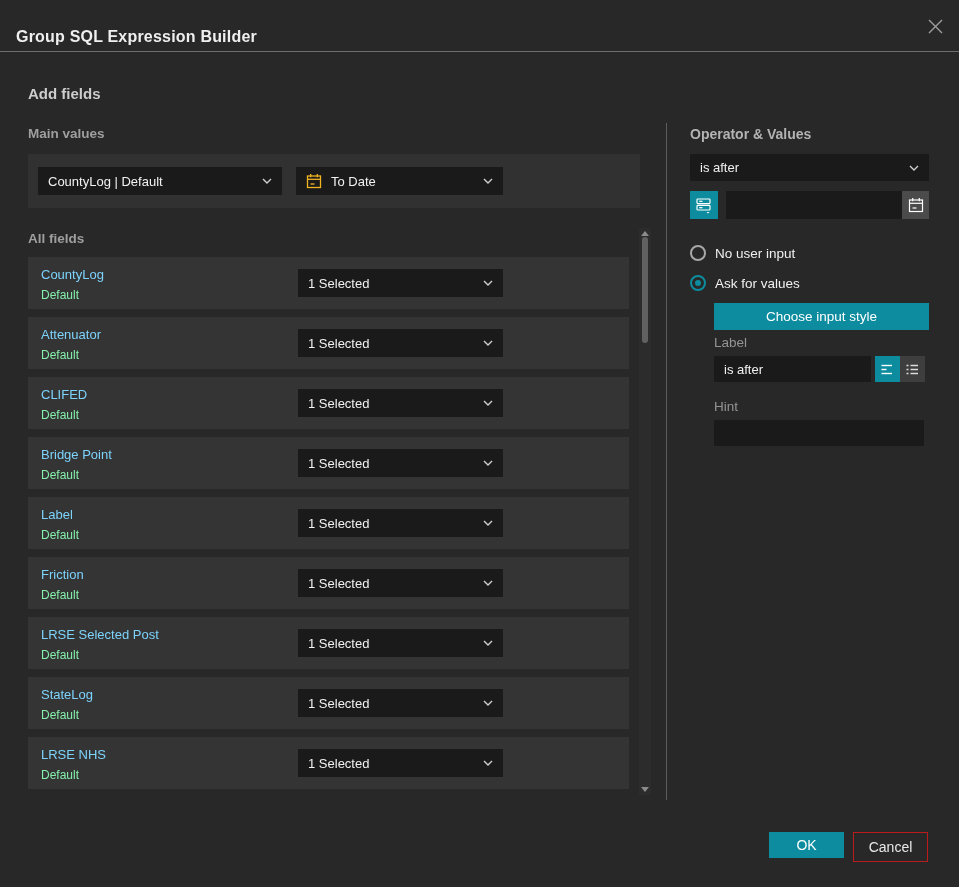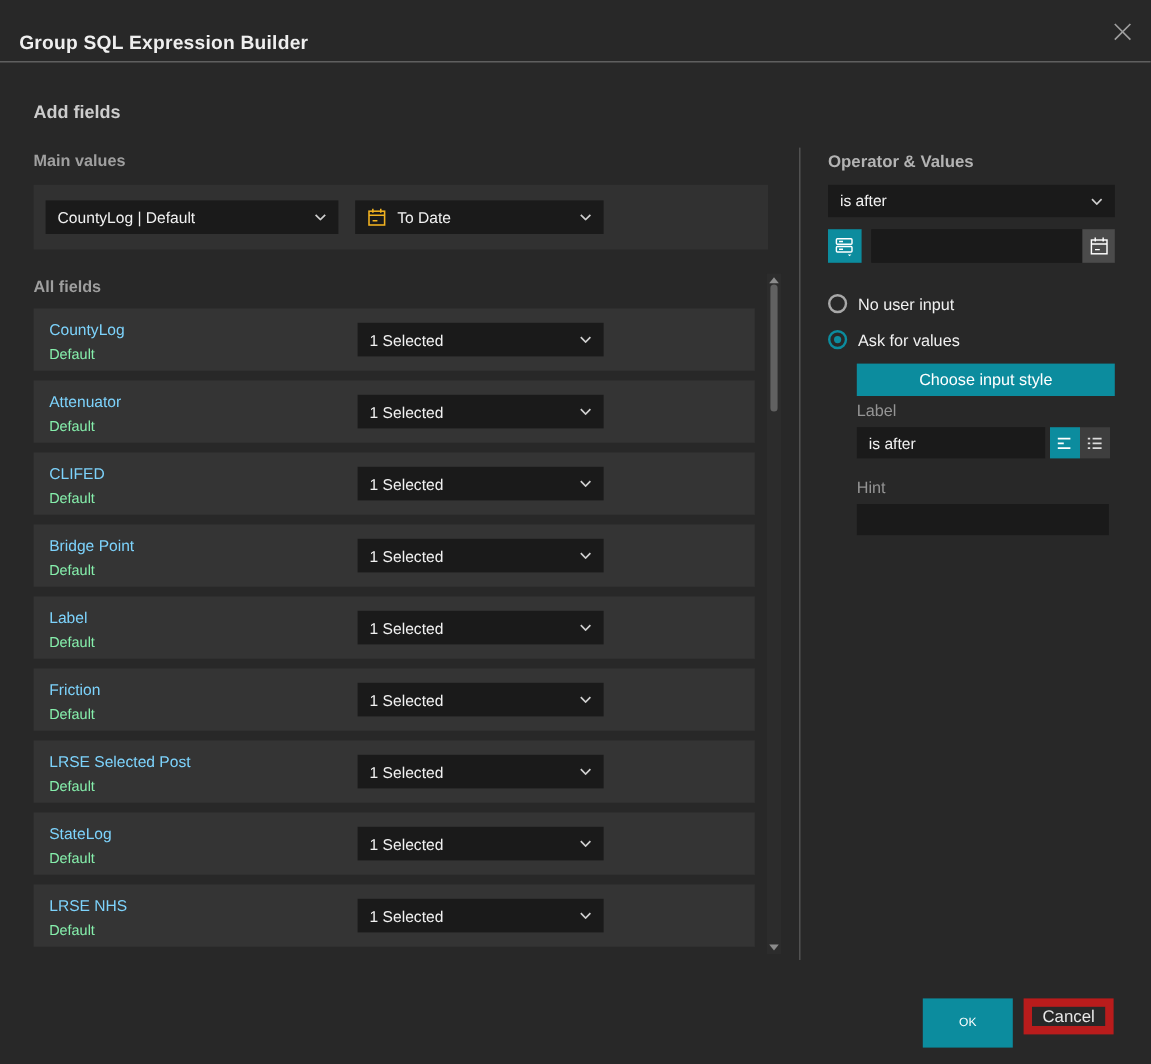--- a/index.html
+++ b/index.html
@@ -57,22 +57,22 @@
   .radio-lbl{margin-left:9px;font-size:13.5px;color:#f0f0f0;}
 
   .choose-btn{left:714px;top:303px;width:215px;height:27px;background:var(--accent);color:#fff;font-size:13.5px;display:flex;align-items:center;justify-content:center;cursor:pointer;}
   .label-input{left:714px;top:356px;width:157px;height:26px;}
   .iconbtn{width:25px;height:26px;display:flex;align-items:center;justify-content:center;cursor:pointer;}
   .iconbtn.sel{background:var(--accent);}
   .iconbtn.unsel{background:#3e3e3e;}
   .hint-input{left:714px;top:420px;width:210px;height:26px;}
 
   
-  .ok-btn{left:769px;top:832px;width:75px;height:41px;background:var(--accent);color:#fff;font-size:10px;border:none;display:flex;align-items:center;justify-content:center;cursor:pointer;font-family:"Liberation Sans",sans-serif;}
-  .cancel-btn{left:853px;top:832px;width:75px;height:30px;background:transparent;color:#e8e8e8;font-size:14px;border:7px solid #b91c1c;display:flex;align-items:center;justify-content:center;cursor:pointer;font-family:"Liberation Sans",sans-serif;}
+  .ok-btn{left:769px;top:832px;width:75px;height:26px;background:var(--accent);color:#fff;font-size:14px;border:none;display:flex;align-items:center;justify-content:center;cursor:pointer;font-family:"Liberation Sans",sans-serif;}
+  .cancel-btn{left:853px;top:832px;width:75px;height:30px;background:transparent;color:#e8e8e8;font-size:14px;border:1px solid #b91c1c;display:flex;align-items:center;justify-content:center;cursor:pointer;font-family:"Liberation Sans",sans-serif;}
 </style>
 </head>
 <body>
 
 <div class="abs titlebar"></div>
 <div class="abs title">Group SQL Expression Builder</div>
 <div class="abs close">
   <span style="display:flex;">
     <svg width="17" height="17" viewBox="0 0 17 17">
         <path d="M2 2 L15 15 M15 2 L2 15" stroke="#9e9e9e" stroke-width="1.4" fill="none"></path>

